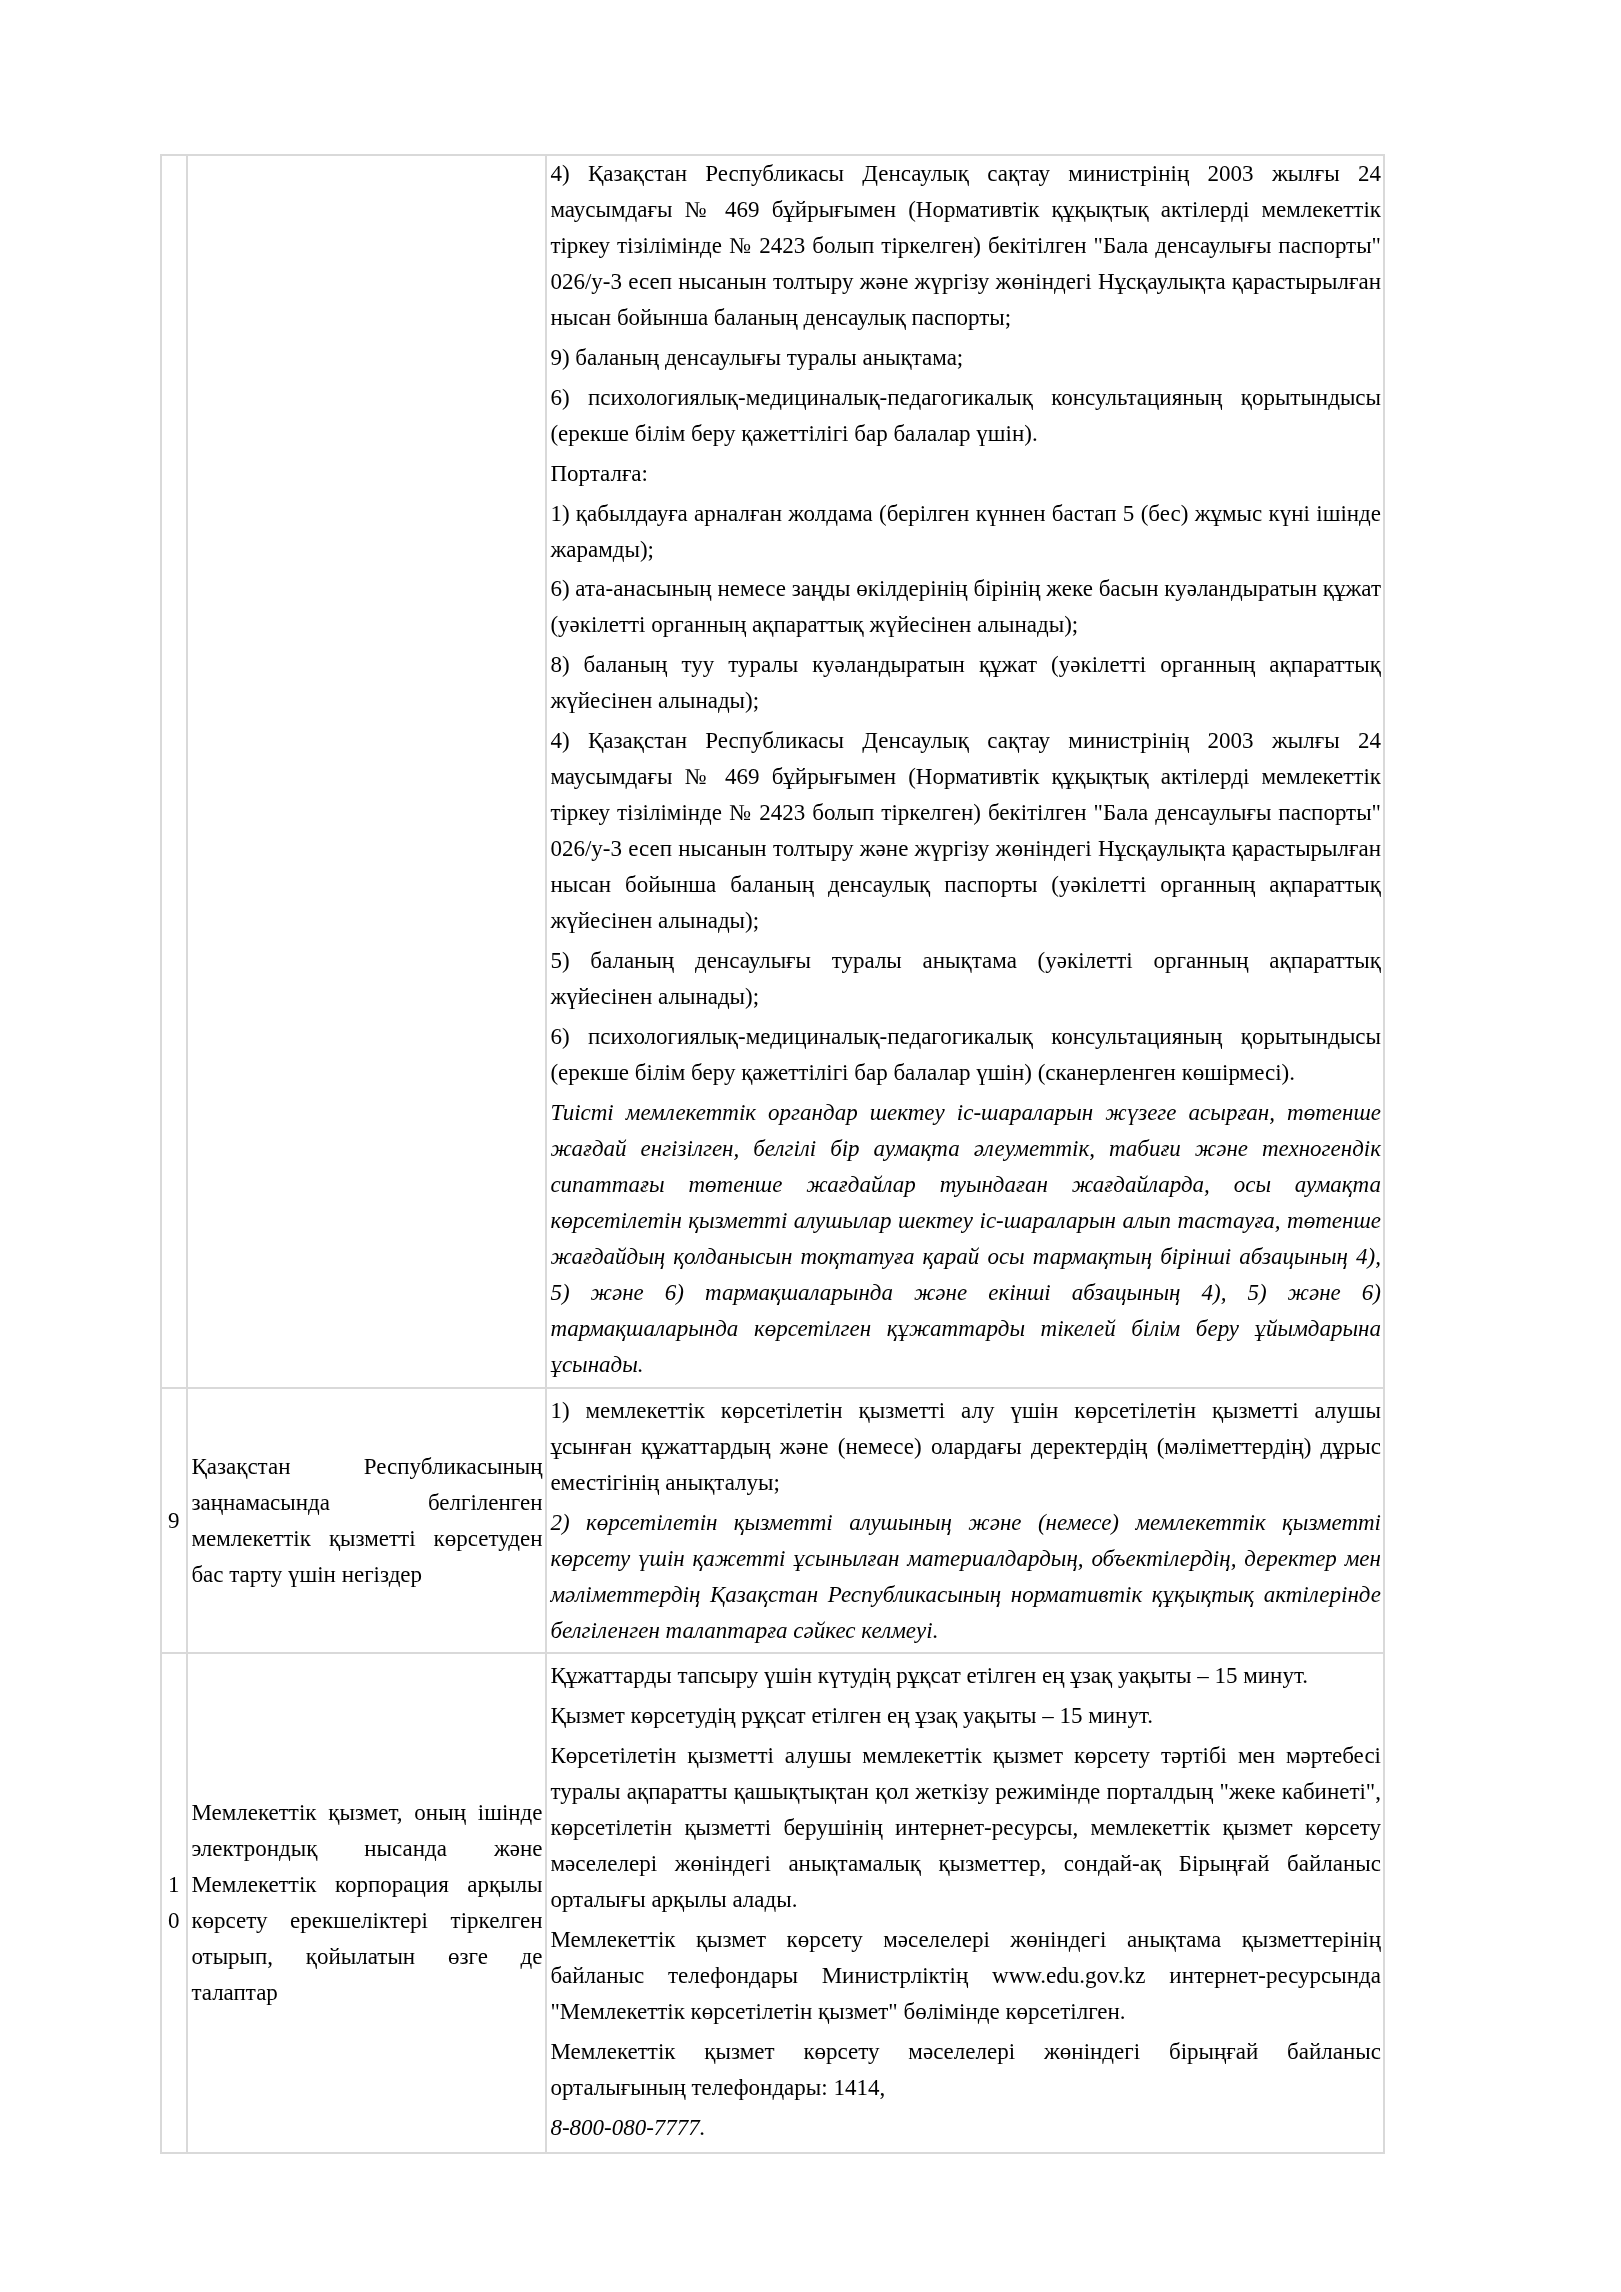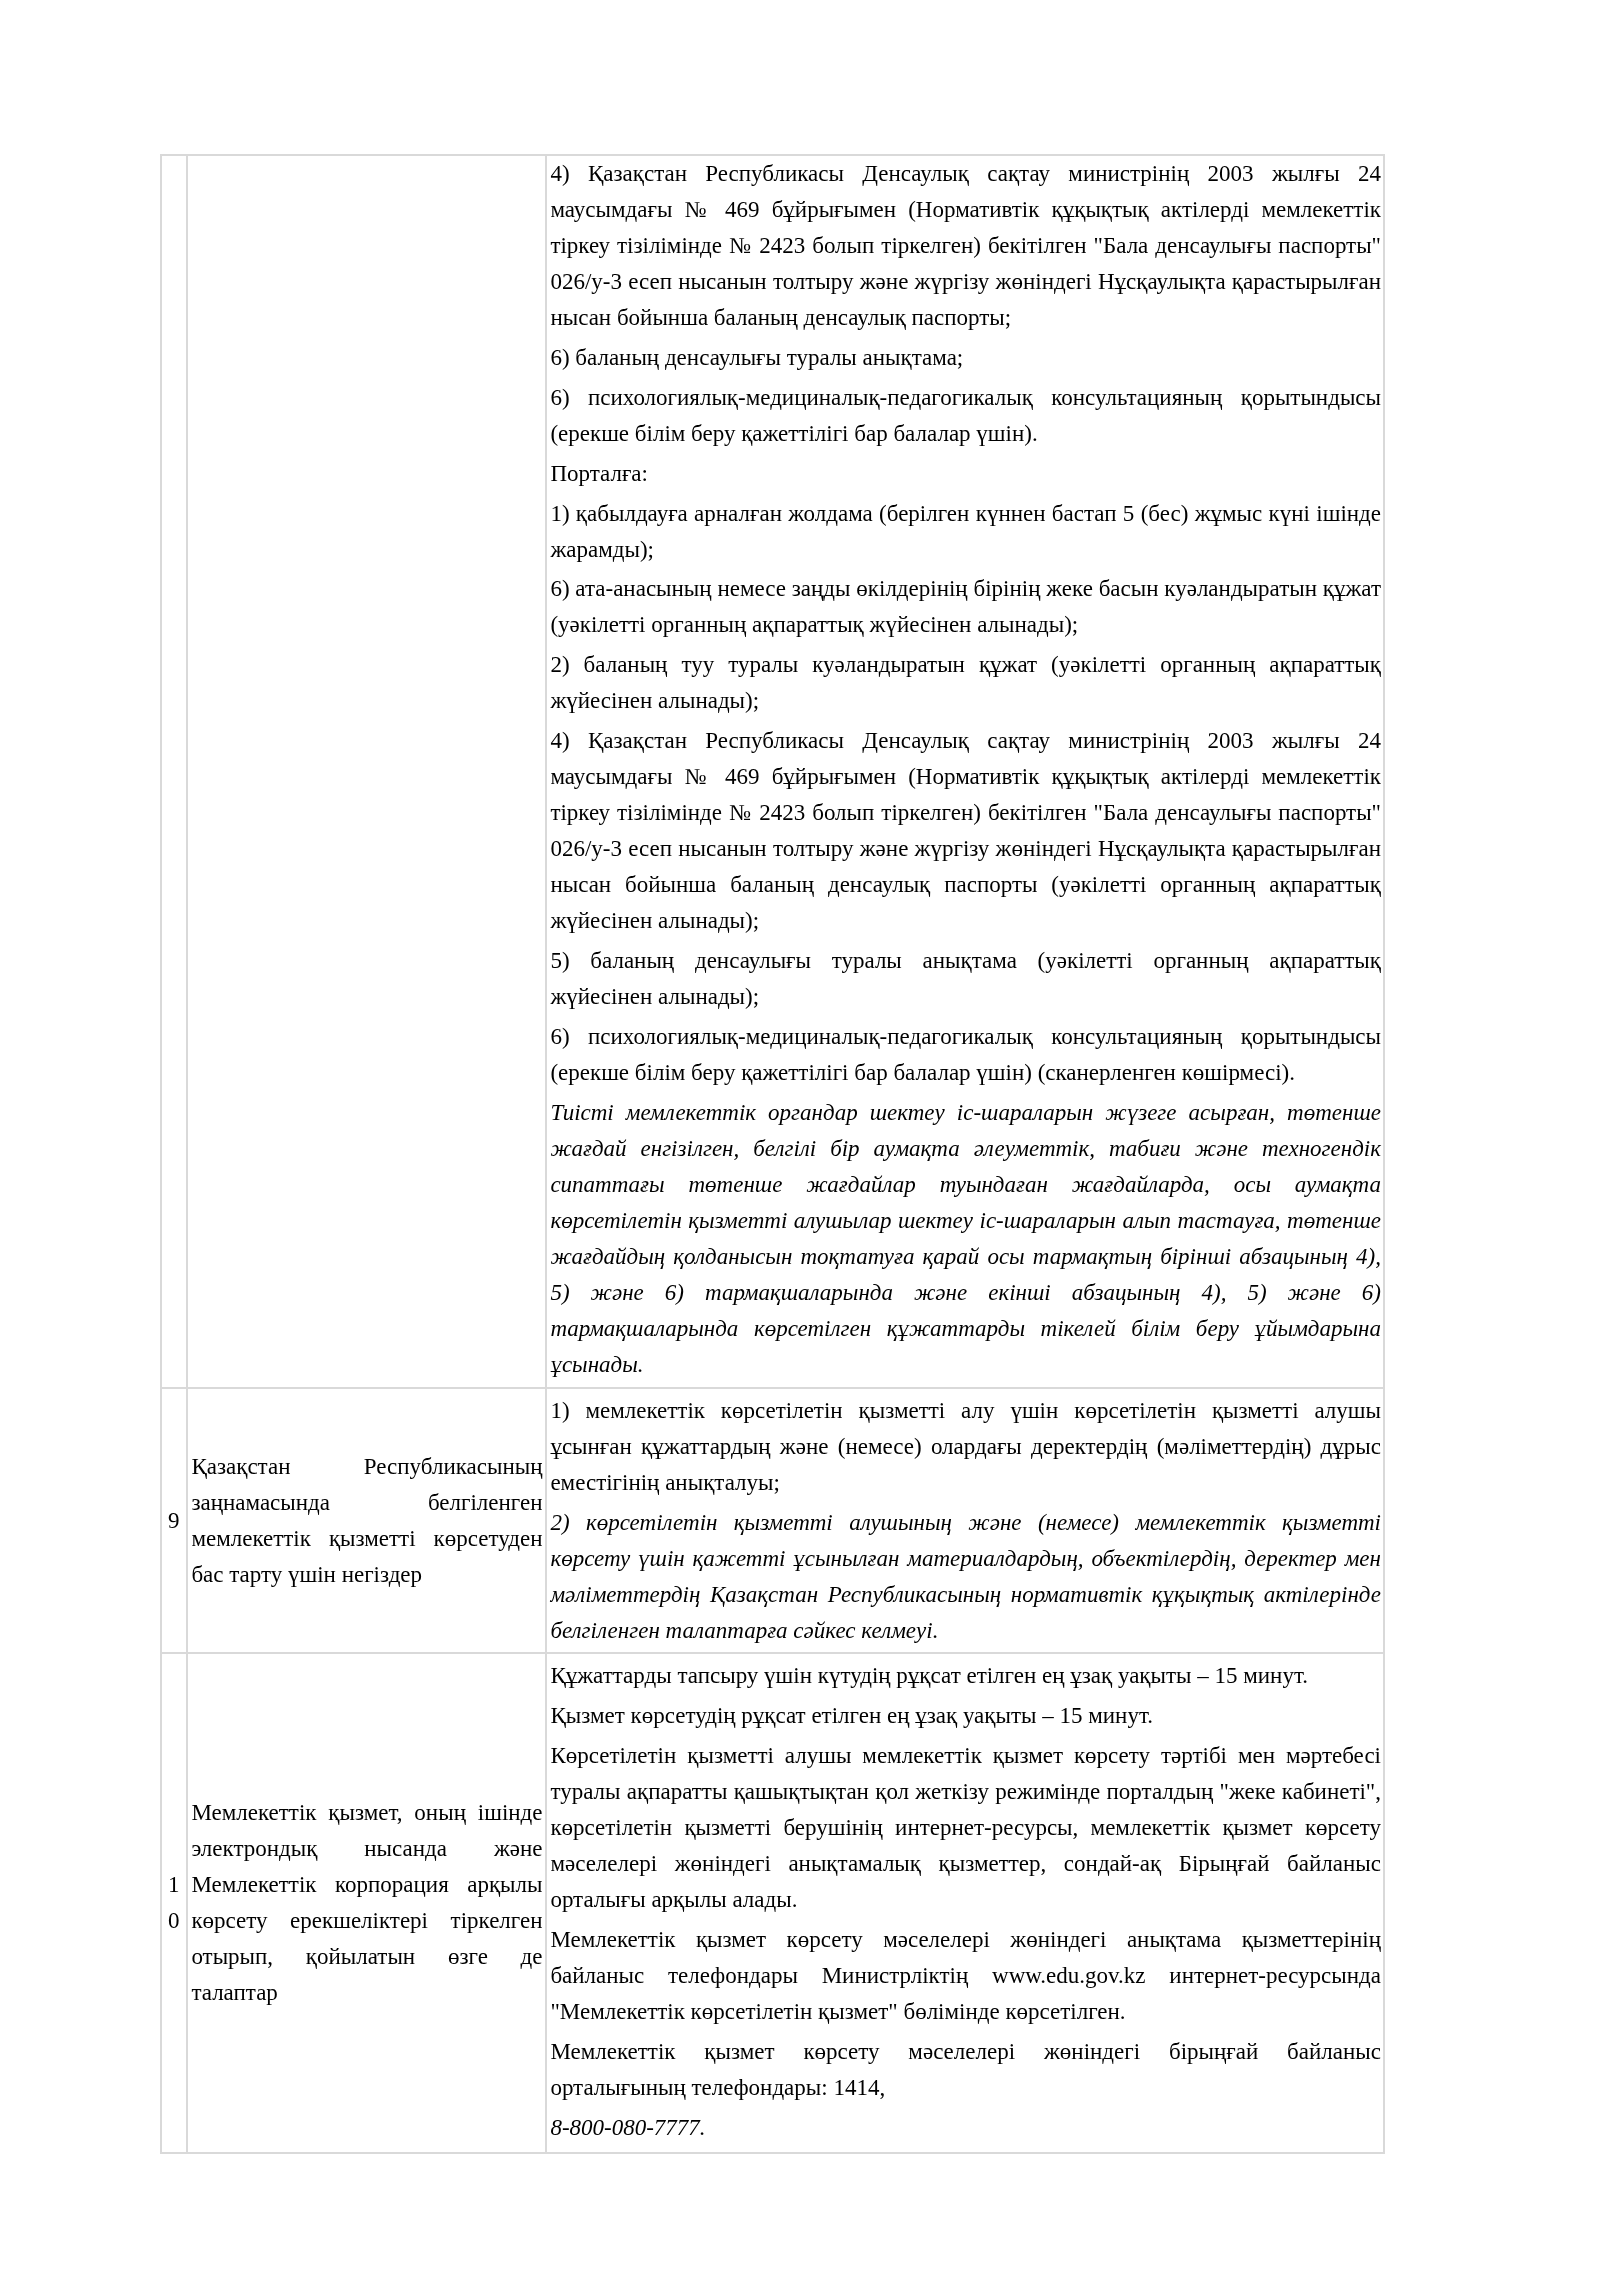--- a/index.html
+++ b/index.html
@@ -64,26 +64,26 @@
     <col class="col-num">
     <col class="col-name">
     <col class="col-desc">
   </colgroup>
   <tbody>
     <tr class="row-first" style="height:1188px;">
       <td class="num"></td>
       <td class="name"></td>
       <td class="desc">
         <div class="para"> 4) Қазақстан Республикасы Денсаулық сақтау министрінің 2003 жылғы 24 маусымдағы № 469 бұйрығымен (Нормативтік құқықтық актілерді мемлекеттік тіркеу тізілімінде № 2423 болып тіркелген) бекітілген "Бала денсаулығы паспорты" 026/у-3 есеп нысанын толтыру және жүргізу жөніндегі Нұсқаулықта қарастырылған нысан бойынша баланың денсаулық паспорты;</div>
-        <div class="para">6) баланың денсаулығы туралы анықтама;</div>
+        <div class="para">9) баланың денсаулығы туралы анықтама;</div>
         <div class="para">6) психологиялық-медициналық-педагогикалық консультацияның қорытындысы (ерекше білім беру қажеттілігі бар балалар үшін).</div>
         <div class="para">Порталға:</div>
         <div class="para">1) қабылдауға арналған жолдама (берілген күннен бастап 5 (бес) жұмыс күні ішінде жарамды);</div>
         <div class="para">6) ата-анасының немесе заңды өкілдерінің бірінің жеке басын куәландыратын құжат (уәкілетті органның ақпараттық жүйесінен алынады);</div>
-        <div class="para">2) баланың туу туралы куәландыратын құжат (уәкілетті органның ақпараттық жүйесінен алынады);</div>
+        <div class="para">8) баланың туу туралы куәландыратын құжат (уәкілетті органның ақпараттық жүйесінен алынады);</div>
         <div class="para"> 4) Қазақстан Республикасы Денсаулық сақтау министрінің 2003 жылғы 24 маусымдағы № 469 бұйрығымен (Нормативтік құқықтық актілерді мемлекеттік тіркеу тізілімінде № 2423 болып тіркелген) бекітілген "Бала денсаулығы паспорты" 026/у-3 есеп нысанын толтыру және жүргізу жөніндегі Нұсқаулықта қарастырылған нысан бойынша баланың денсаулық паспорты (уәкілетті органның ақпараттық жүйесінен алынады);</div>
         <div class="para">5) баланың денсаулығы туралы анықтама (уәкілетті органның ақпараттық жүйесінен алынады);</div>
         <div class="para">6) психологиялық-медициналық-педагогикалық консультацияның қорытындысы (ерекше білім беру қажеттілігі бар балалар үшін) (сканерленген көшірмесі).</div>
         <div class="para">Тиісті мемлекеттік органдар шектеу іс-шараларын жүзеге асырған, төтенше жағдай енгізілген, белгілі бір аумақта әлеуметтік, табиғи және техногендік сипаттағы төтенше жағдайлар туындаған жағдайларда, осы аумақта көрсетілетін қызметті алушылар шектеу іс-шараларын алып тастауға, төтенше жағдайдың қолданысын тоқтатуға қарай осы тармақтың бірінші абзацының 4), 5) және 6) тармақшаларында және екінші абзацының 4), 5) және 6) тармақшаларында көрсетілген құжаттарды тікелей білім беру ұйымдарына ұсынады.</div>
       </td>
     </tr>
     <tr style="height:265px;">
       <td class="num">9</td>
       <td class="name"> Қазақстан Республикасының заңнамасында белгіленген мемлекеттік қызметті көрсетуден бас тарту үшін негіздер</td>
       <td class="desc">

